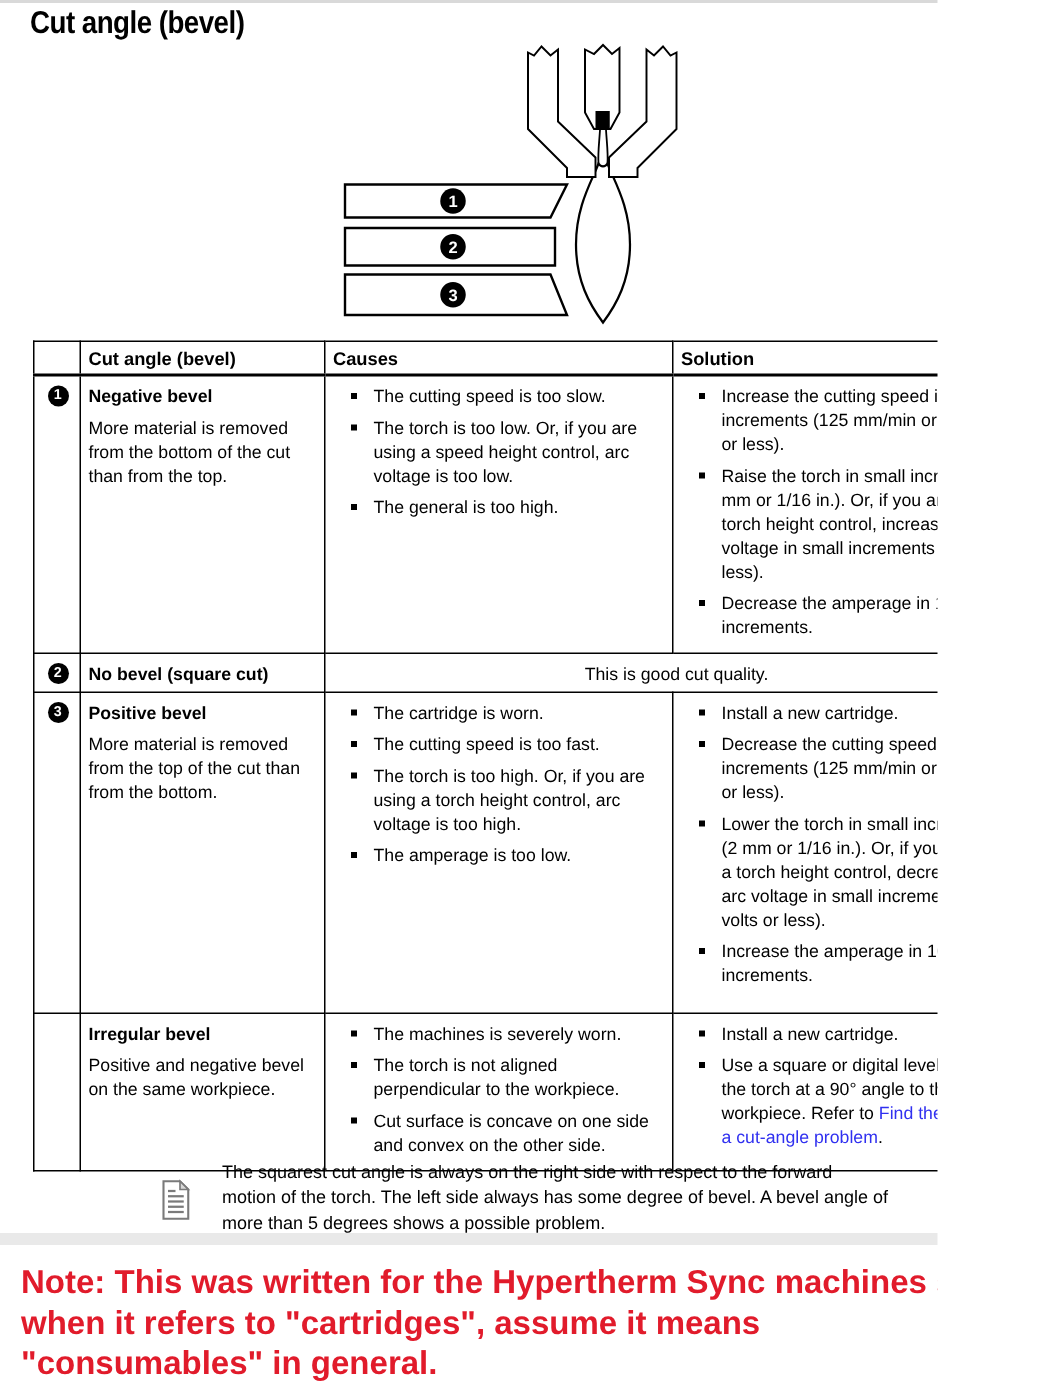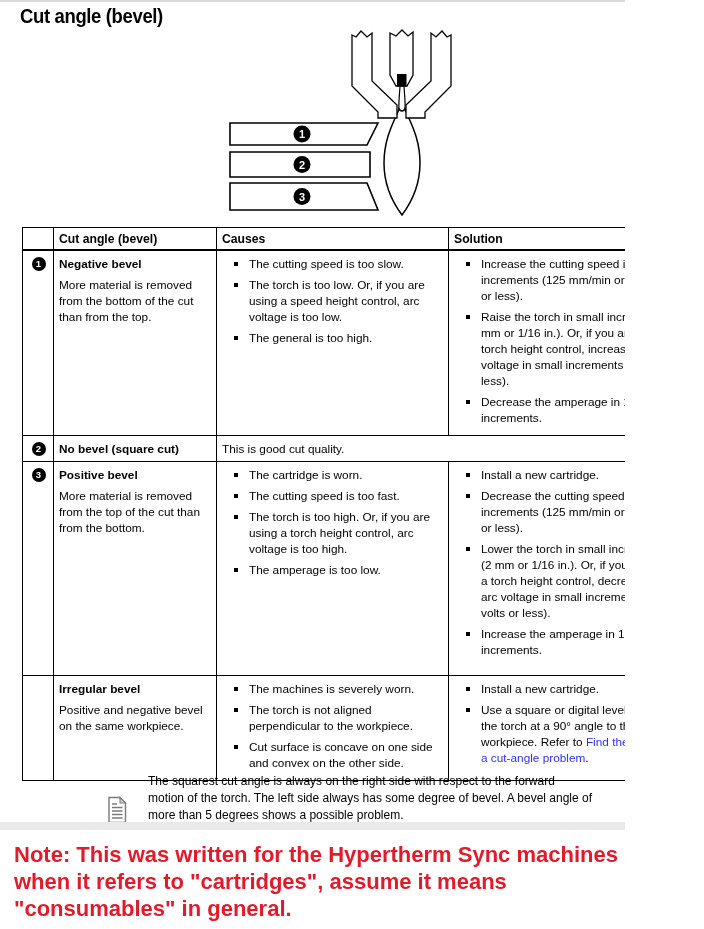--- a/index.html
+++ b/index.html
@@ -19,24 +19,24 @@
                padding:3px 4px 2px 5px;height:14px;}
   .r1{height:180px}.r2{height:20px}.r3{height:214px}.r4{height:96px}
   .c0{text-align:center;padding-left:2px;padding-right:2px;}
   .cnum{display:flex;width:14px;height:14px;border-radius:50%;background:#000;color:#fff;
         font-size:9.5px;font-weight:bold;align-items:center;justify-content:center;margin:1px auto 0;}
   .bname{font-weight:bold;}
   .bdesc{margin-top:5px;}
   .blist{list-style:none;margin:0;padding:0;}
   .blist li{position:relative;padding-left:27px;margin:0 0 5px 0;}
   .blist li::before{content:"";position:absolute;left:12px;top:5.5px;width:4px;height:4px;background:#000;}
-  .merged{vertical-align:middle;padding:2px;}
+  .merged{text-align:center;vertical-align:middle;padding:2px;}
   .doclink{color:#3030F0;text-decoration:none;cursor:pointer;}
 
-  .note{position:absolute;left:106px;top:773px;display:flex;gap:20px;align-items:flex-end;}
+  .note{position:absolute;left:106px;top:773px;display:flex;gap:20px;align-items:center;}
   .note p{margin:0;width:446px;font-size:12px;line-height:17px;}
   .note-icon{flex:0 0 auto;margin-top:2px;}
 
   .divider{position:absolute;left:0;top:822px;width:704px;height:8px;background:#e9e9e9;}
   .alert{position:absolute;left:14px;top:841px;width:650px;margin:0;font-weight:bold;
          font-size:22px;line-height:27px;color:#E11B2B;}
 </style>
 </head>
 <body>
 

